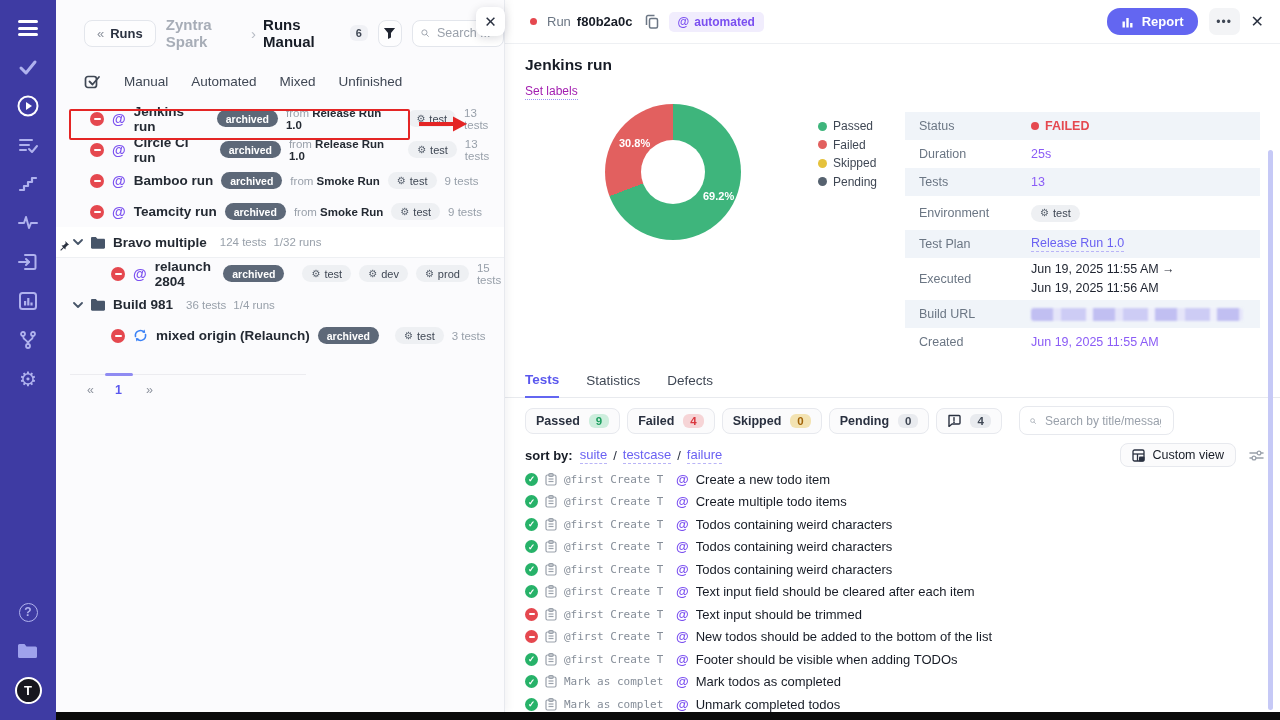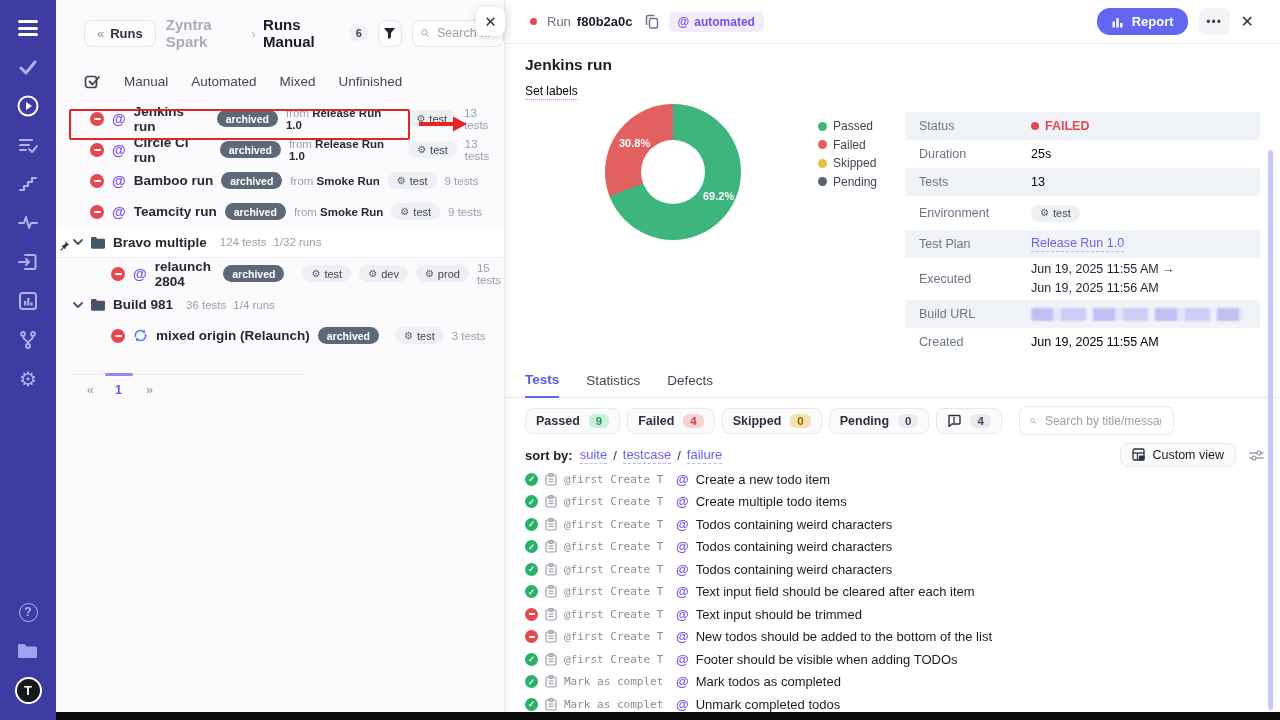--- a/index.html
+++ b/index.html
@@ -58,52 +58,52 @@
   .hlbox{position:absolute;left:13px;top:109px;width:341px;height:31px;border:2px solid #e42525;border-radius:2px;pointer-events:none;z-index:3}
   .redarrow{position:absolute;left:362px;top:115px;z-index:3}
 
   .pag{position:absolute;left:14px;top:374px;width:236px;border-top:1px solid #ececf0;height:30px}
   .pag .bar{position:absolute;left:35px;top:-2px;width:28px;height:3px;background:#8f8bf2;border-radius:2px}
   .pag .pg{position:absolute;top:8px;font-size:12.5px;color:#8b919c;cursor:pointer}
   .pag .pg.cur{color:#5a57ee;font-weight:700}
 
   
   .detail{position:absolute;left:505px;top:0;width:775px;height:712px;background:#fff}
-  .dethead{position:absolute;left:0;top:0;width:100%;height:44px;border-bottom:1px solid #eef0f3;display:flex;align-items:center;padding:0 26px 0 25px;gap:10px}
+  .dethead{position:absolute;left:0;top:0;width:100%;height:44px;border-bottom:1px solid #eef0f3;display:flex;align-items:center;padding:0 16px 0 25px;gap:10px}
   .dot{width:7px;height:7px;border-radius:50%;background:#e5484f;flex:none}
   .runlbl{font-size:13px;color:#6b7684}
   .runid{font-size:13px;font-weight:700;color:#171c26;margin-left:-4px}
   .copyic{display:flex;cursor:pointer;margin-left:2px}
   .autopill{background:#f1edfd;border-radius:5px;padding:3px 9px;display:flex;gap:5px;align-items:center;color:#7a4ff0;font-size:12px;font-weight:600}
   .autopill .at{font-size:12px}
   .hright{margin-left:auto;display:flex;align-items:center;gap:11px}
   .reportbtn{background:#6366f1;color:#fff;border:0;border-radius:13px;padding:6px 14px;font-size:13px;font-weight:600;display:flex;gap:7px;align-items:center;cursor:pointer;font-family:inherit}
   .morebtn{background:#f3f4f6;border-radius:7px;width:31px;height:27px;display:flex;align-items:center;justify-content:center;color:#3f4754;font-size:12px;letter-spacing:1px;cursor:pointer}
   .closex{font-size:16px;color:#2a3140;cursor:pointer}
 
   .runtitle{position:absolute;left:20px;top:56px;font-size:15.5px;font-weight:700;color:#171c26}
-  .setlabels{position:absolute;left:20px;top:84px;font-size:12px;color:#000000;border-bottom:1px dotted #9a94f5;padding-bottom:1px;cursor:pointer}
+  .setlabels{position:absolute;left:20px;top:84px;font-size:12px;color:#a21caf;border-bottom:1px dotted #9a94f5;padding-bottom:1px;cursor:pointer}
 
   .donut{position:absolute;left:100px;top:104px;width:136px;height:136px;border-radius:50%}
   .donut::after{content:"";position:absolute;left:36px;top:36px;width:64px;height:64px;border-radius:50%;background:#fff}
   .dlab{position:absolute;color:#fff;font-size:11px;font-weight:700;z-index:2}
   .dlab.failedl{left:14px;top:33px}
   .dlab.passedl{left:98px;top:86px}
 
   .legend{position:absolute;left:313px;top:119px;display:flex;flex-direction:column;gap:4.5px}
   .litem{display:flex;align-items:center;gap:6px;font-size:12px;color:#3f4754}
   .ldot{width:9px;height:9px;border-radius:50%;flex:none}
 
   .itable{position:absolute;left:400px;top:112px;width:355px;font-size:12.5px}
   .irow{display:flex;align-items:center;padding:0 14px;height:28px}
   .irow.tall{height:34px}
   .irow.x2{height:42px}
   .irow.alt{background:#f0f4f9}
   .ilabel{width:112px;flex:none;color:#6b7684}
-  .ival{color:#000000}
+  .ival{color:#8b5cf6}
   .stval{display:flex;align-items:center;gap:6px;color:#e5484f;font-weight:700;font-size:12.5px}
   .stval .dot{width:8px;height:8px}
   .ilink{color:#6a61f2;border-bottom:1px dashed #b9b4f7;padding-bottom:1px;cursor:pointer}
   .lines{display:flex;flex-direction:column;line-height:1.5;color:#1f2430}
   .redacted{width:212px;height:13px;border-radius:3px;background:repeating-linear-gradient(90deg,#b9b6f1 0 22px,#e4e3fa 22px 30px,#c8c6f5 30px 55px,#efeffc 55px 62px);filter:blur(1.3px);opacity:.85}
 
   .dtabs2{position:absolute;left:0;top:368px;width:100%;height:30px;border-bottom:1px solid #e8eaee;display:flex;gap:27px;padding-left:20px;font-size:13.5px;color:#3f4754;align-items:flex-end}
   .dtabs2 .tab{padding-bottom:9px;cursor:pointer}
   .dtabs2 .tab.active{color:#5a57ee;font-weight:600;border-bottom:2px solid #6366f1;margin-bottom:-1px}
 
@@ -115,21 +115,21 @@
   .c-yellow{background:#f3e3b2;color:#a16207}
   .c-gray{background:#e9ebef;color:#3f4754}
   .searchbox2{display:flex;align-items:center;gap:7px;border:1px solid #e7e9ee;border-radius:8px;background:#fff;height:29px;padding:0 10px;width:155px;margin-left:10px}
   .searchbox2 input{border:0;outline:none;background:transparent;width:120px;font-size:12px;color:#3f4754;font-family:inherit}
   .searchbox2 input::placeholder{color:#9aa1ab}
 
   .sortrow{position:absolute;left:20px;top:443px;right:16px;display:flex;align-items:center;font-size:13px;color:#171c26}
   .sortrow .slabel{font-weight:700;margin-right:7px}
   .slink{color:#6a61f2;border-bottom:1px dashed #b9b4f7;padding-bottom:1px;cursor:pointer}
   .ssep{margin:0 6px;color:#2a3140}
-  .cvbtn{display:flex;gap:7px;align-items:flex-start;border:1px solid #e7e9ee;background:#fbfbfc;border-radius:8px;padding:4px 11px;font-size:12.5px;color:#171c26;margin-left:auto;cursor:pointer}
+  .cvbtn{display:flex;gap:7px;align-items:flex-end;border:1px solid #e7e9ee;background:#fbfbfc;border-radius:8px;padding:4px 11px;font-size:12.5px;color:#171c26;margin-left:auto;cursor:pointer}
   .sliders{margin-left:13px;display:flex;cursor:pointer}
 
   .tlist{position:absolute;left:20px;top:468px;right:14px}
   .trow{height:22.5px;display:flex;align-items:center;gap:7px;cursor:pointer}
   .ic-st2{width:13px;height:13px;border-radius:50%;flex:none;display:flex;align-items:center;justify-content:center}
   .ic-st2.passed{background:#27b269}
   .ic-st2.passed::after{content:"✓";color:#fff;font-size:8.5px;font-weight:700}
   .ic-st2.failed{background:#e5484f}
   .ic-st2.failed::after{content:"";width:6px;height:2px;background:#fff;border-radius:1px}
   .clip{flex:none;display:flex}

